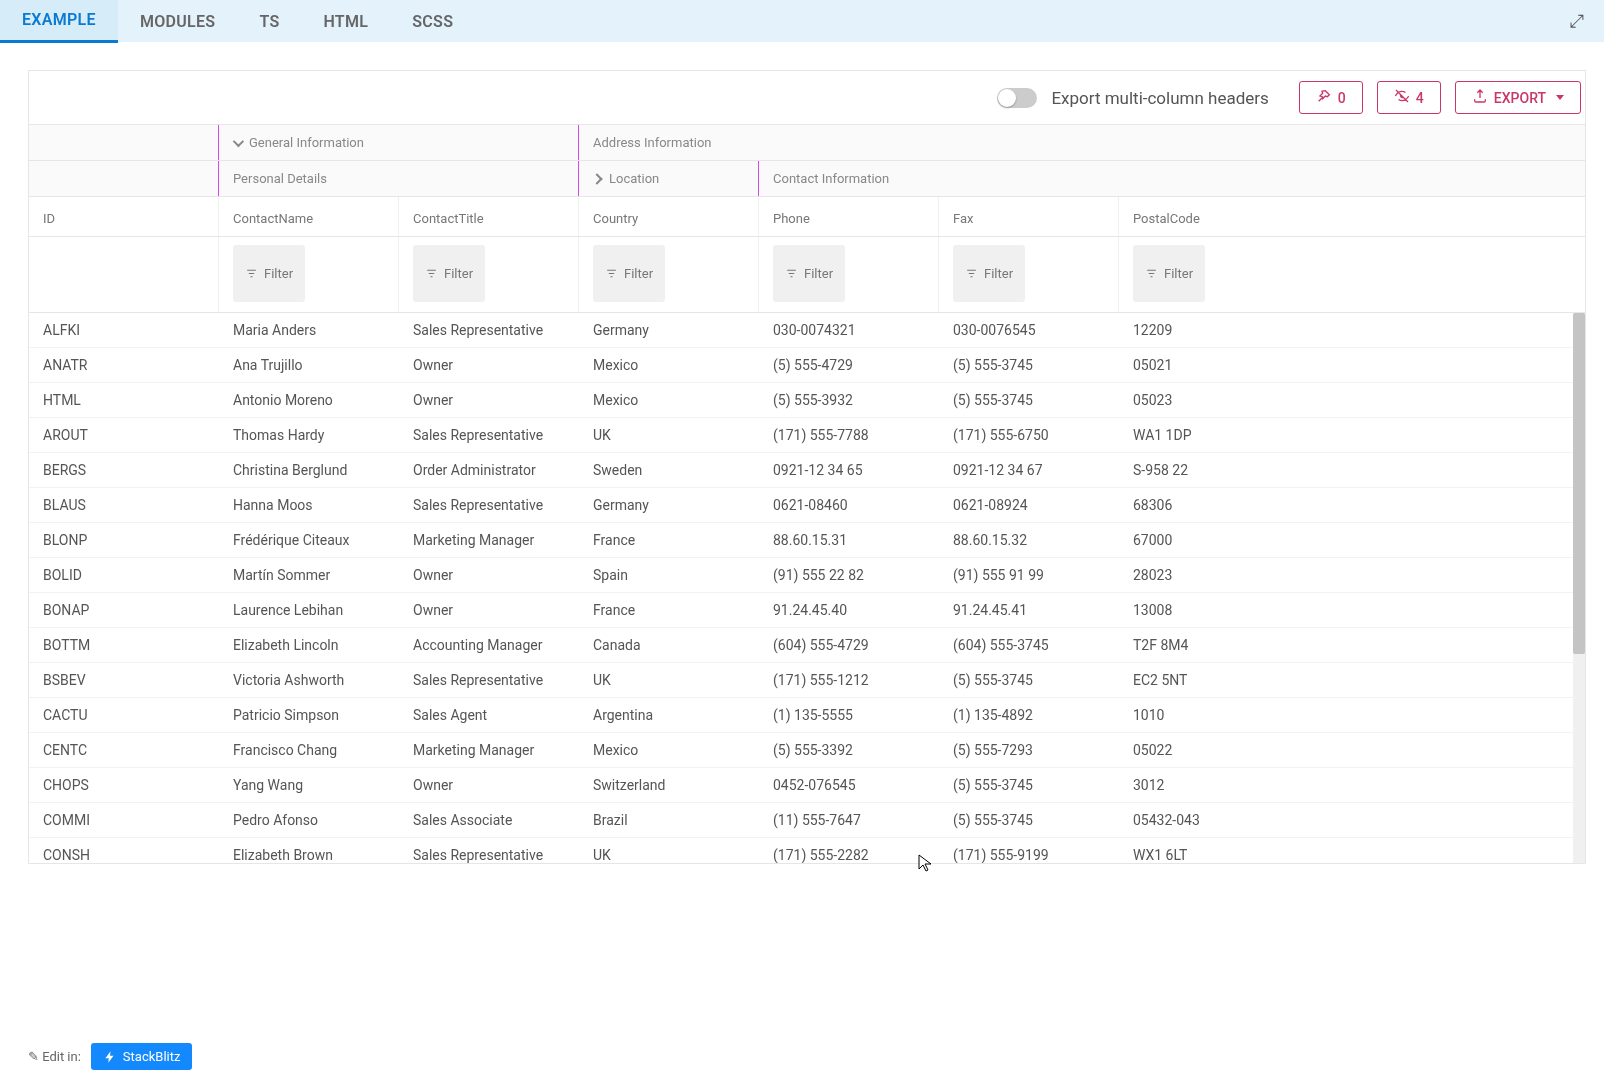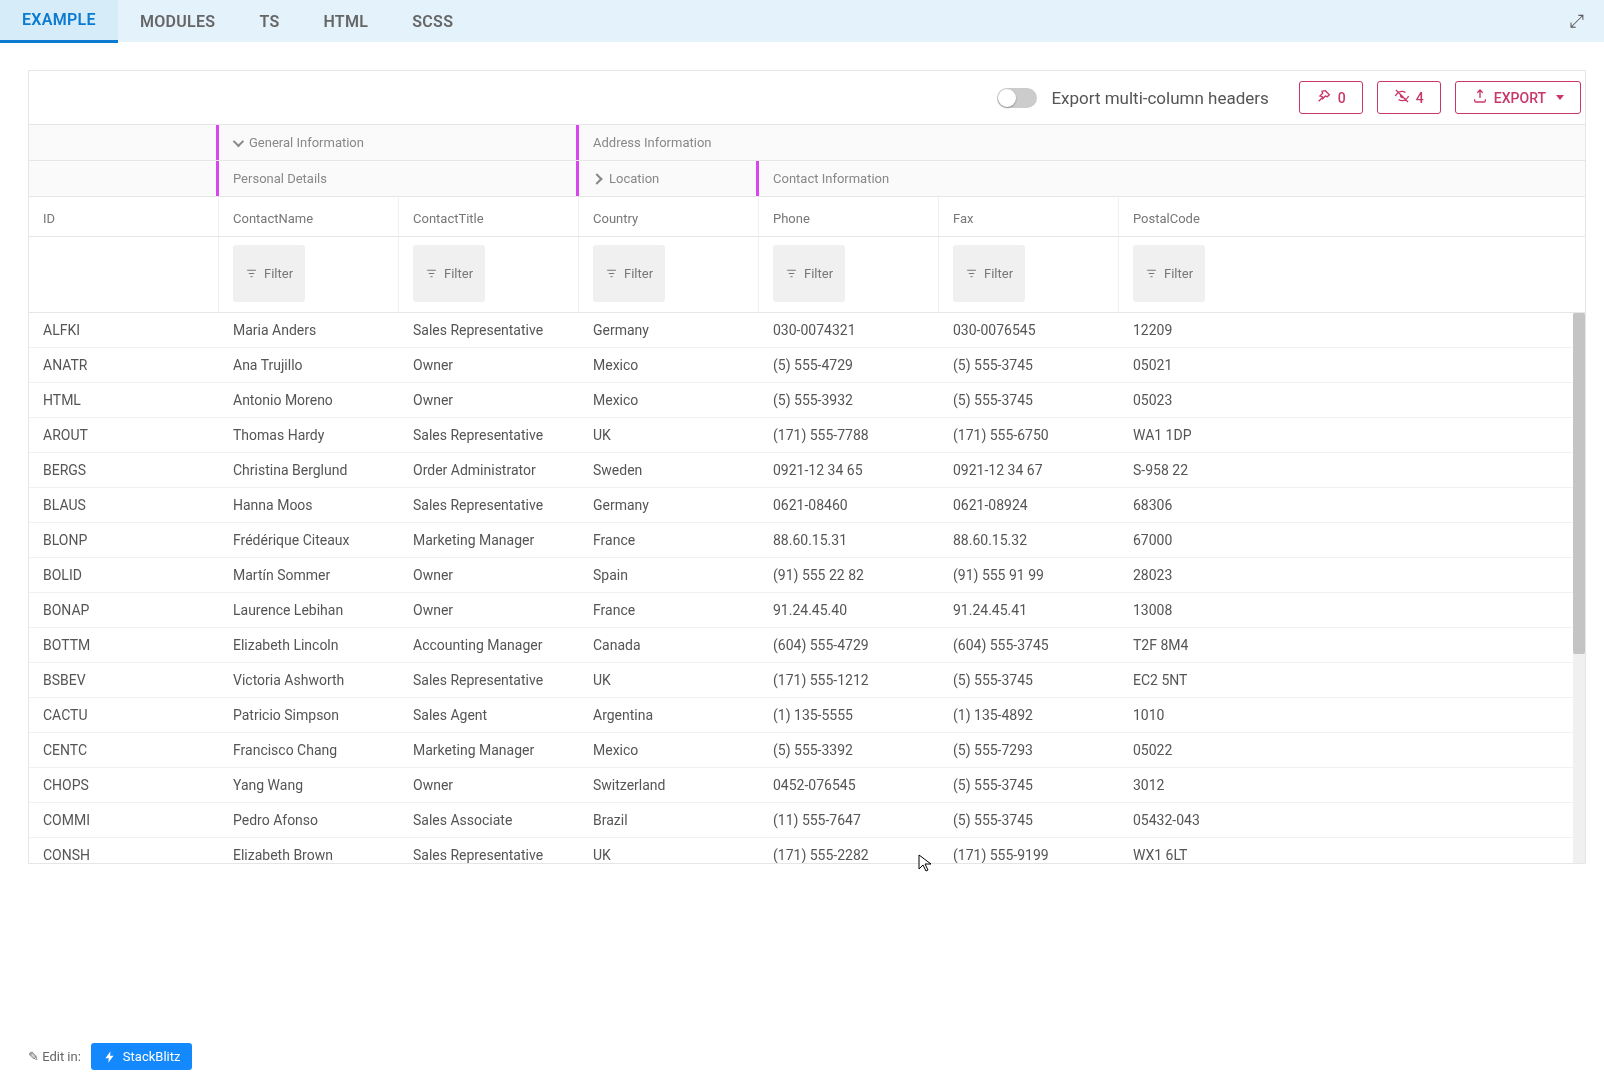--- a/index.html
+++ b/index.html
@@ -101,21 +101,21 @@
   }
   .group-header-row {
     display: flex;
     border-bottom: 1px solid #e6e6e6;
     background: #fafafa;
   }
   .gh-cell {
     padding: 10px 14px;
     color: #888;
     font-size: 13px;
-    border-right: 3px solid #d946ef;
+    border-right: 1px solid #d946ef;
     display: flex;
     align-items: center;
     gap: 8px;
   }
   .gh-cell:last-child { border-right: none; }
   .chev {
     display: inline-block;
     width: 8px; height: 8px;
     border-right: 2px solid #888;
     border-bottom: 2px solid #888;

